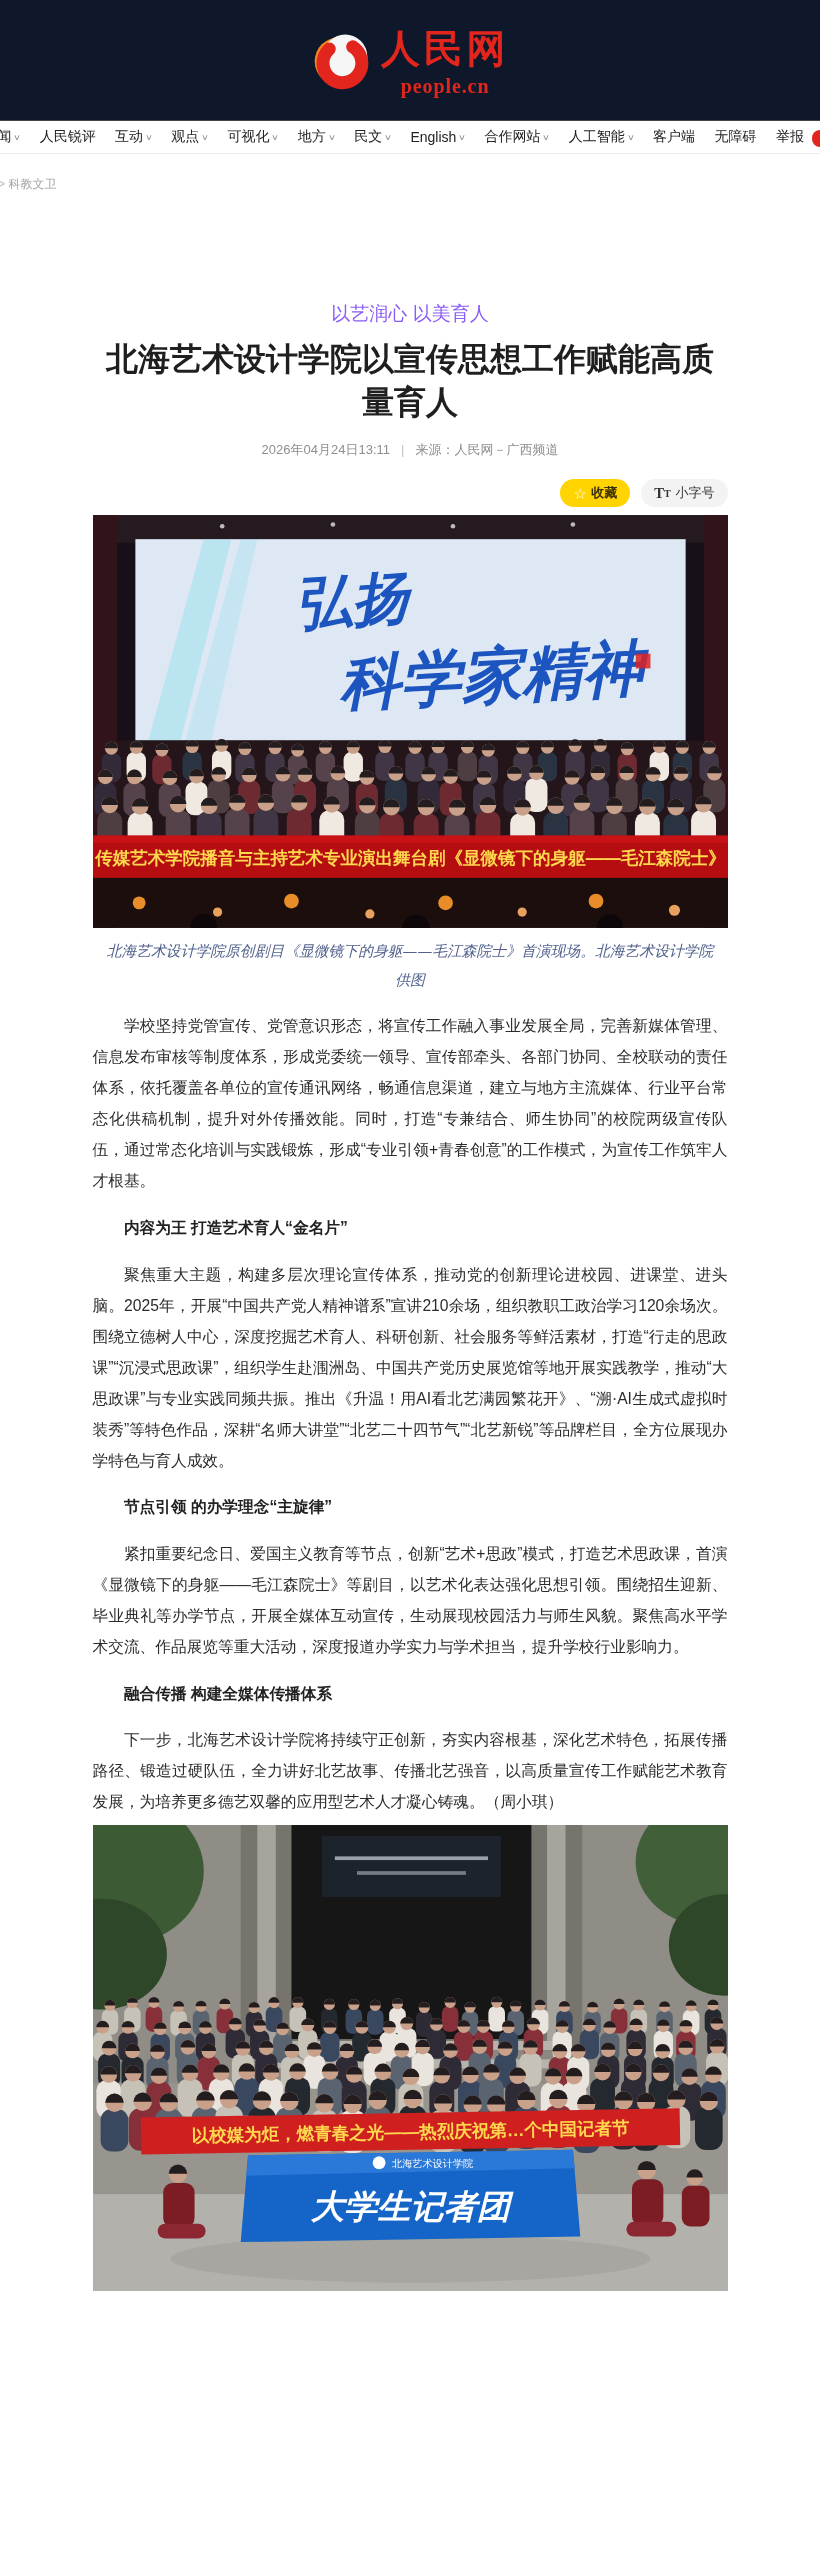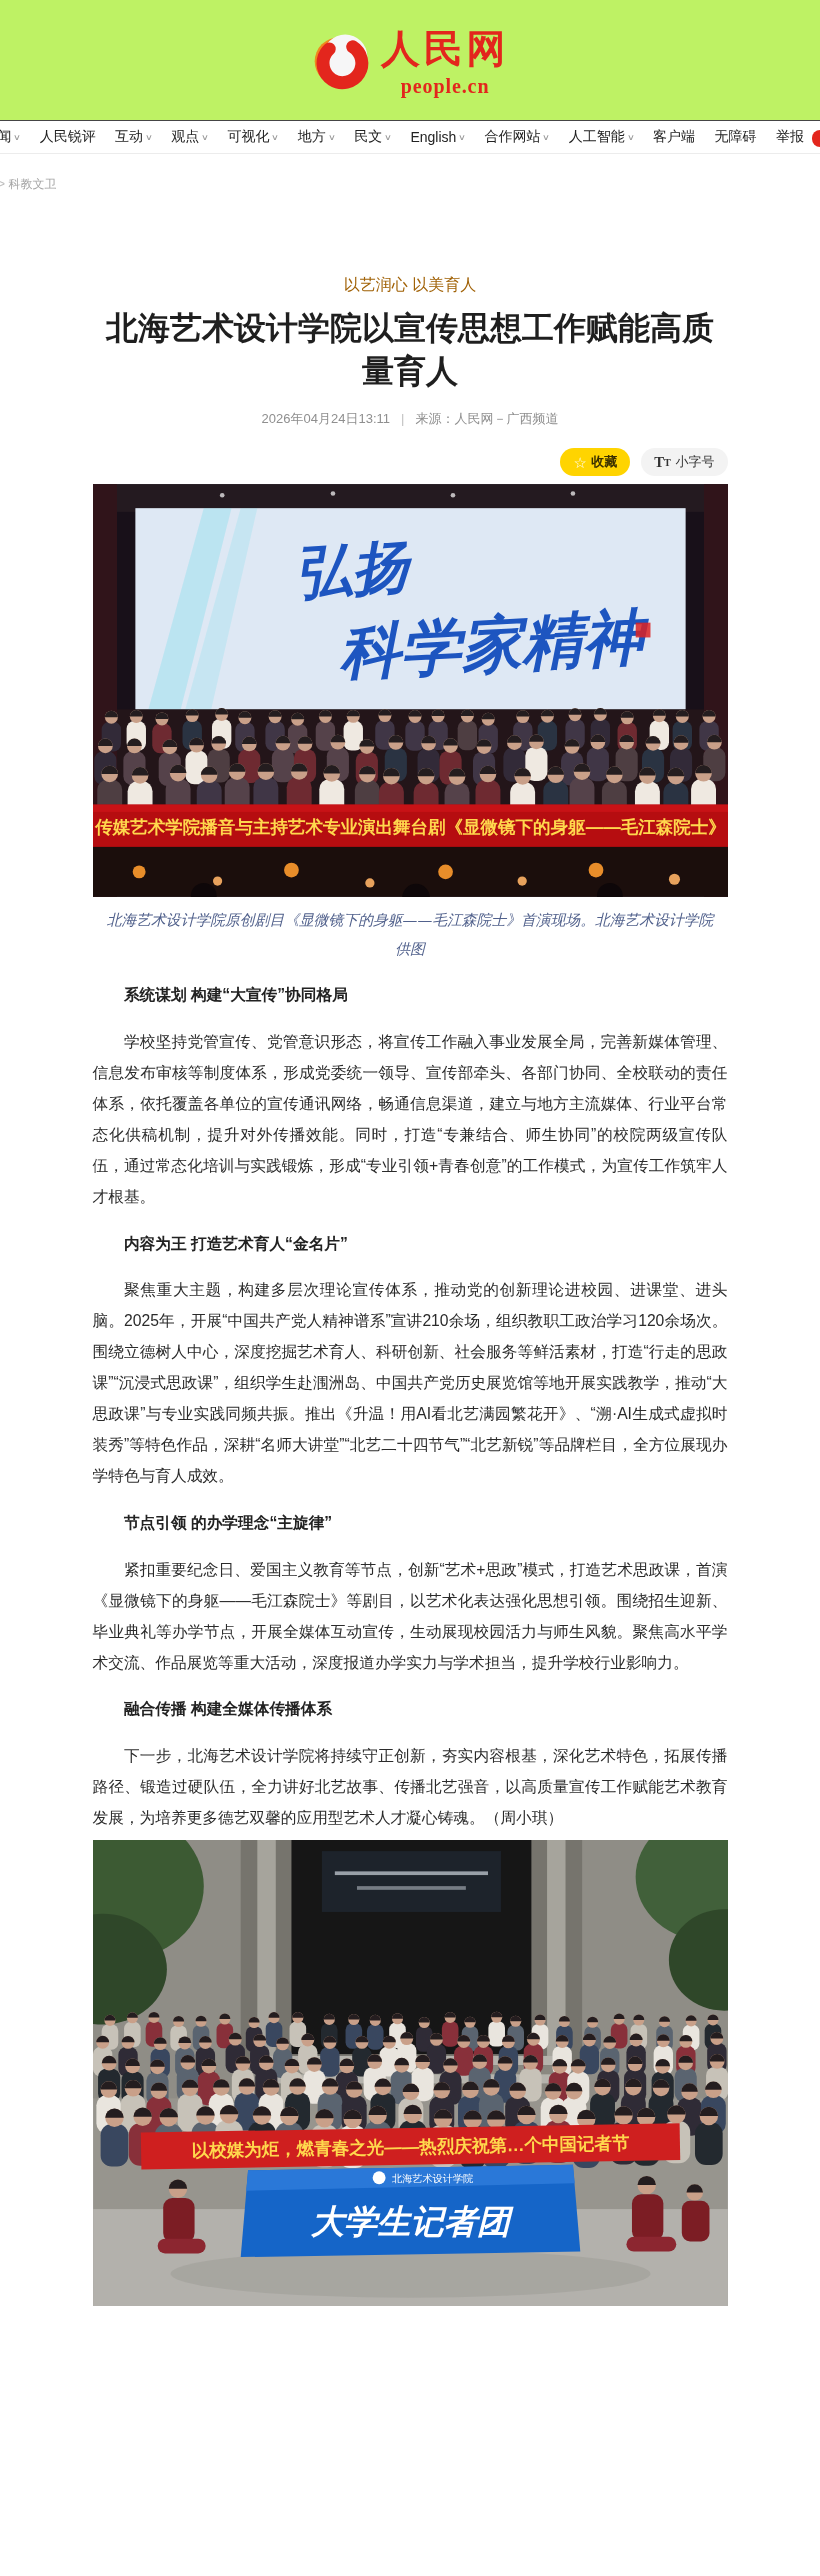--- a/index.html
+++ b/index.html
@@ -2,38 +2,38 @@
 <html style="font-size:14.8px"><head>
 <meta charset="utf-8">
 <style>
   * { box-sizing: border-box; margin: 0; padding: 0; }
   html { background:#fff; }
   body {
     width: 820px; margin: 0 auto; background: #ffffff;
     font-family: "Liberation Sans", sans-serif; color: #2b2b2b;
   }
   
-  .site-header { height: 120px; background: #bef264; display: flex; align-items: center; justify-content: center; }
+  .site-header { height: 120px; background: #0f172a; display: flex; align-items: center; justify-content: center; }
   .logo { display: flex; align-items: center; gap: 9.2px; }
   .logo-text { display: flex; flex-direction: column; align-items: center; }
   .logo-cn { font-size: 39px; font-weight: bold; color: #e3261d; letter-spacing: 3.7px; font-family: "Liberation Serif", serif; }
   .logo-en { font-size: 20px; font-weight: bold; color: #e3261d; letter-spacing: 0.9px; margin-top: -1.8px; font-family: Liberation Serif, serif; }
   
   .main-nav { position: relative; background:#fff; border-top: 1.8px solid #454545; border-bottom: 0.9px solid #ececec; height: 34px; overflow: hidden; }
   .nav-inner { display: flex; align-items: center; height: 100%; gap: 19.4px; margin-left: -16.6px; padding-right: 18.5px; white-space: nowrap; }
   .nav-item { font-size: 14px; color: #222; cursor: pointer; text-decoration: none; display: inline-flex; align-items: center; }
   .nav-item .chev { font-size: 8.3px; color: #999; margin-left: 2.8px; transform: scaleX(1.3); }
   .nav-edge-icon { position: absolute; right: -8.3px; top: 9.2px; width: 16.6px; height: 16.6px; border-radius: 50%; background: #e3261d; }
   
   .breadcrumb { padding: 22px 0 0 1.8px; font-size: 12px; color: #a5a5a5; }
   .breadcrumb .bc-prefix { color: #bcbcbc; margin-left: -3.7px; }
   .breadcrumb a { color: #a5a5a5; text-decoration: none; cursor: pointer; }
   
   .content { width: 635px; margin: 0 auto; }
-  .kicker { margin-top: 82px; text-align: center; font-size: 16px; color: #a16207; }
+  .kicker { margin-top: 108px; text-align: center; font-size: 19px; color: #8b5cf6; }
   .article-title { margin-top: 11px; text-align: center; font-size: 32px; line-height: 1.35; font-weight: bold; color: #1f1f1f; }
   .meta { margin-top: 16.6px; text-align: center; font-size: 13px; color: #8f8f8f; }
   .meta .sep { margin: 0 7.4px; color: #c0c0c0; }
   .actions { margin-top: 20.3px; display: flex; justify-content: flex-end; gap: 11px; }
   .pill { height: 28px; border-radius: 14.8px; display: inline-flex; align-items: center; padding: 0 13px; font-size: 13px; cursor: pointer; border: none; }
   .pill.fav { background: #ffd400; color: #3a3000; font-weight: bold; }
   .pill.fav .star { color: #ffffff; font-size: 14.8px; margin-right: 4.6px; font-weight: normal; }
   .pill.fsize { background: #f3f3f3; color: #333; }
   .fsize .t-big { font-family: "Liberation Serif", serif; font-size: 14.8px; font-weight: bold; }
   .fsize .t-small { font-family: "Liberation Serif", serif; font-size: 10.2px; font-weight: bold; margin-right: 4.6px; }
@@ -351,21 +351,20 @@
           <circle cx="630" cy="428" r="6" fill="#ffb366"></circle>
       </g>
       <circle cx="120" cy="446" r="14" fill="#0e0709"></circle>
         <circle cx="350" cy="448" r="15" fill="#0e0709"></circle>
         <circle cx="560" cy="446" r="14" fill="#0e0709"></circle>
     </svg>
     <figcaption>北海艺术设计学院原创剧目《显微镜下的身躯——毛江森院士》首演现场。北海艺术设计学院供图</figcaption>
   </figure>
 
   <div class="article-body" id="article-body">
-      <p class="para heading">系统谋划 构建“大宣传”协同格局</p>
       <p class="para">学校坚持党管宣传、党管意识形态，将宣传工作融入事业发展全局，完善新媒体管理、信息发布审核等制度体系，形成党委统一领导、宣传部牵头、各部门协同、全校联动的责任体系，依托覆盖各单位的宣传通讯网络，畅通信息渠道，建立与地方主流媒体、行业平台常态化供稿机制，提升对外传播效能。同时，打造“专兼结合、师生协同”的校院两级宣传队伍，通过常态化培训与实践锻炼，形成“专业引领+青春创意”的工作模式，为宣传工作筑牢人才根基。</p>
       <p class="para heading">内容为王 打造艺术育人“金名片”</p>
       <p class="para">聚焦重大主题，构建多层次理论宣传体系，推动党的创新理论进校园、进课堂、进头脑。2025年，开展“中国共产党人精神谱系”宣讲210余场，组织教职工政治学习120余场次。围绕立德树人中心，深度挖掘艺术育人、科研创新、社会服务等鲜活素材，打造“行走的思政课”“沉浸式思政课”，组织学生赴涠洲岛、中国共产党历史展览馆等地开展实践教学，推动“大思政课”与专业实践同频共振。推出《升温！用AI看北艺满园繁花开》、“溯·AI生成式虚拟时装秀”等特色作品，深耕“名师大讲堂”“北艺二十四节气”“北艺新锐”等品牌栏目，全方位展现办学特色与育人成效。</p>
       <p class="para heading">节点引领 的办学理念“主旋律”</p>
       <p class="para">紧扣重要纪念日、爱国主义教育等节点，创新“艺术+思政”模式，打造艺术思政课，首演《显微镜下的身躯——毛江森院士》等剧目，以艺术化表达强化思想引领。围绕招生迎新、毕业典礼等办学节点，开展全媒体互动宣传，生动展现校园活力与师生风貌。聚焦高水平学术交流、作品展览等重大活动，深度报道办学实力与学术担当，提升学校行业影响力。</p>
       <p class="para heading">融合传播 构建全媒体传播体系</p>
       <p class="para">下一步，北海艺术设计学院将持续守正创新，夯实内容根基，深化艺术特色，拓展传播路径、锻造过硬队伍，全力讲好北艺故事、传播北艺强音，以高质量宣传工作赋能艺术教育发展，为培养更多德艺双馨的应用型艺术人才凝心铸魂。（周小琪）</p>
     </div>
 
   <figure>

